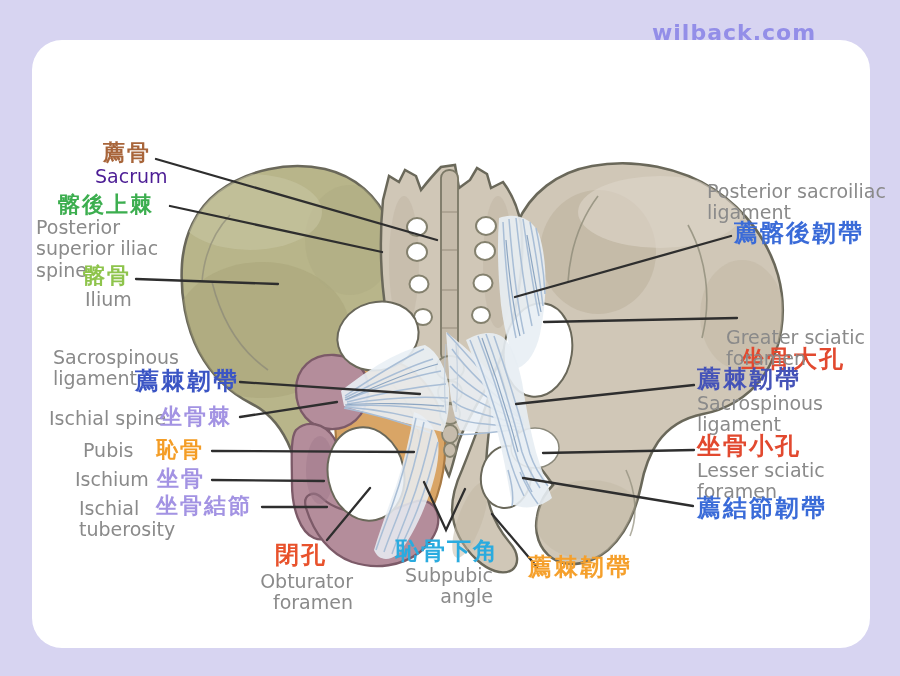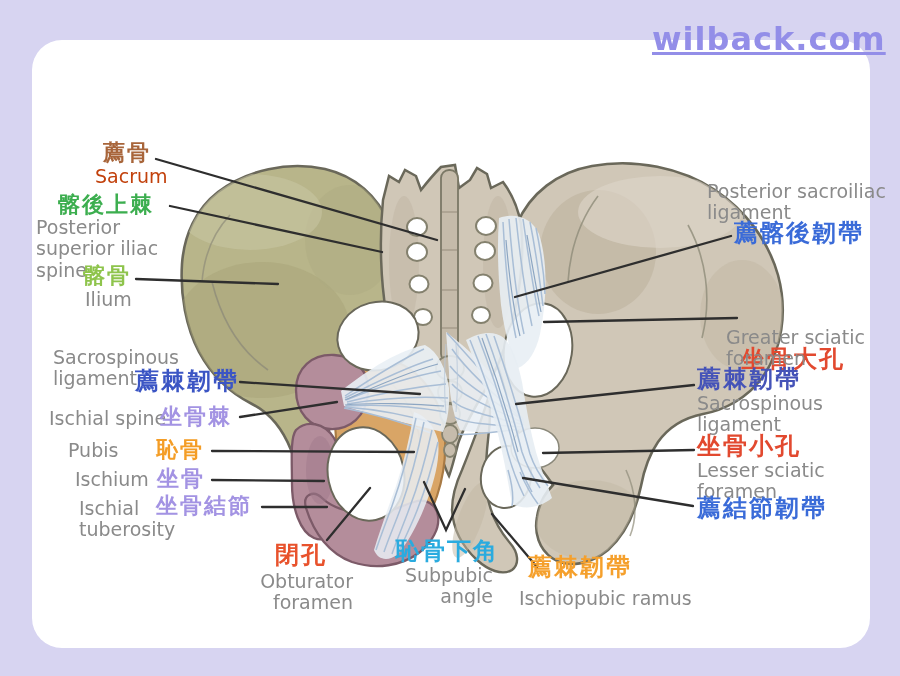--- a/index.html
+++ b/index.html
@@ -1,19 +1,19 @@
 <!DOCTYPE html>
 <html><head>
 <meta charset="utf-8">
 <style>
   html,body{margin:0;padding:0;background:#c9c6ec;}
   #stage{position:relative;width:900px;height:676px;background:#d7d4f1;overflow:hidden;
          font-family:"DejaVu Sans","Liberation Sans",sans-serif;}
   #card{position:absolute;left:32px;top:40px;width:838px;height:608px;background:#ffffff;border-radius:30px;}
-  #watermark{position:absolute;left:652px;top:20px;font-size:32px;font-weight:600;letter-spacing:1px;text-decoration:underline;}
+  #watermark{position:absolute;left:652px;top:20px;font-size:22px;font-weight:600;letter-spacing:1px;}
   svg{position:absolute;left:0;top:0;}
   .lbl{position:absolute;white-space:pre-line;}
   .cn{font-weight:700;letter-spacing:2px;font-size:22px;line-height:1.05;}
   .cnB{font-weight:700;letter-spacing:2px;font-size:24px;line-height:1.05;}
   .en{font-size:19px;line-height:1.12;font-weight:500;}
   .ctr{text-align:right;}
 </style>
 </head>
 <body>
 
@@ -217,51 +217,50 @@
       <line x1="537" y1="567" x2="492" y2="514"></line>
       <line x1="731" y1="236" x2="515" y2="297"></line>
       <line x1="737" y1="318" x2="544" y2="322"></line>
       <line x1="694" y1="385" x2="516" y2="404"></line>
       <line x1="694" y1="450" x2="543" y2="453"></line>
       <line x1="693" y1="506" x2="523" y2="478"></line>
     </g>
   </svg>
 
   <div class="lbl cn" style="left: 103px; top: 141px; color: rgb(168, 101, 58);">薦骨</div>
-  <div class="lbl en" style="left: 95px; top: 166px; color: #c2410c;">Sacrum</div>
+  <div class="lbl en" style="left: 95px; top: 166px; color: #4c1d95;">Sacrum</div>
 
   <div class="lbl cn" style="left: 58px; top: 193px; color: rgb(60, 174, 79);">髂後上棘</div>
   <div class="lbl en" style="left: 36px; top: 217px; width: 162px; color: rgb(138, 138, 138);">Posterior superior iliac spine</div>
 
   <div class="lbl cn" style="left: 83px; top: 264px; color: rgb(142, 196, 76);">髂骨</div>
   <div class="lbl en" style="left: 85px; top: 289px; color: rgb(138, 138, 138);">Ilium</div>
 
   <div class="lbl en" style="left: 53px; top: 347px; width: 118px; color: rgb(138, 138, 138);">Sacrospinous ligament</div>
   <div class="lbl cnB" style="left: 135px; top: 369px; color: rgb(59, 85, 196);">薦棘韌帶</div>
 
   <div class="lbl en" style="left: 49px; top: 408px; color: rgb(138, 138, 138);">Ischial spine</div>
   <div class="lbl cn" style="left: 160px; top: 405px; color: rgb(163, 147, 227);">坐骨棘</div>
 
-  <div class="lbl en" style="left: 68px; top: 440px; color: rgb(138, 138, 138); text-align: center;">Pubis</div>
+  <div class="lbl en" style="left: 83px; top: 440px; color: rgb(138, 138, 138); text-align: center;">Pubis</div>
   <div class="lbl cn" style="left: 156px; top: 438px; color: rgb(244, 157, 38);">恥骨</div>
 
   <div class="lbl en" style="left: 75px; top: 469px; color: rgb(138, 138, 138);">Ischium</div>
   <div class="lbl cn" style="left: 157px; top: 467px; color: rgb(163, 147, 227);">坐骨</div>
 
   <div class="lbl en" style="left: 79px; top: 498px; width: 98px; color: rgb(138, 138, 138);">Ischial tuberosity</div>
   <div class="lbl cn" style="left: 156px; top: 494px; color: rgb(163, 147, 227);">坐骨結節</div>
 
   <div class="lbl cnB" style="left: 275px; top: 543px; color: rgb(232, 82, 44);">閉孔</div>
   <div class="lbl en ctr" style="left: 248px; top: 571px; width: 105px; color: rgb(138, 138, 138);">Obturator foramen</div>
 
   <div class="lbl cnB" style="left: 395px; top: 539px; color: rgb(42, 171, 223);">恥骨下角</div>
   <div class="lbl en ctr" style="left: 398px; top: 565px; width: 95px; color: rgb(138, 138, 138);">Subpubic angle</div>
 
   <div class="lbl cnB" style="left: 528px; top: 555px; color: rgb(245, 160, 44);">薦棘韌帶</div>
-  <div class="lbl en" style="left: 519px; top: 588px; white-space: nowrap; color: rgb(138, 138, 138);">Ischiopubic ramus</div>
 
   <div class="lbl cnB" style="left: 734px; top: 221px; color: rgb(58, 107, 216);">薦髂後韌帶</div>
   <div class="lbl en" style="left: 707px; top: 181px; width: 182px; color: rgb(138, 138, 138);">Posterior sacroiliac ligament</div>
 
   <div class="lbl cnB" style="left: 741px; top: 299px; color: rgb(226, 73, 47); margin-top: 48px;">坐骨大孔</div>
   <div class="lbl en" style="left: 726px; top: 327px; width: 148px; color: rgb(138, 138, 138);">Greater sciatic foramen</div>
 
   <div class="lbl cnB" style="left: 697px; top: 367px; color: rgb(69, 83, 184);">薦棘韌帶</div>
   <div class="lbl en" style="left: 697px; top: 393px; width: 128px; color: rgb(138, 138, 138);">Sacrospinous ligament</div>
 

